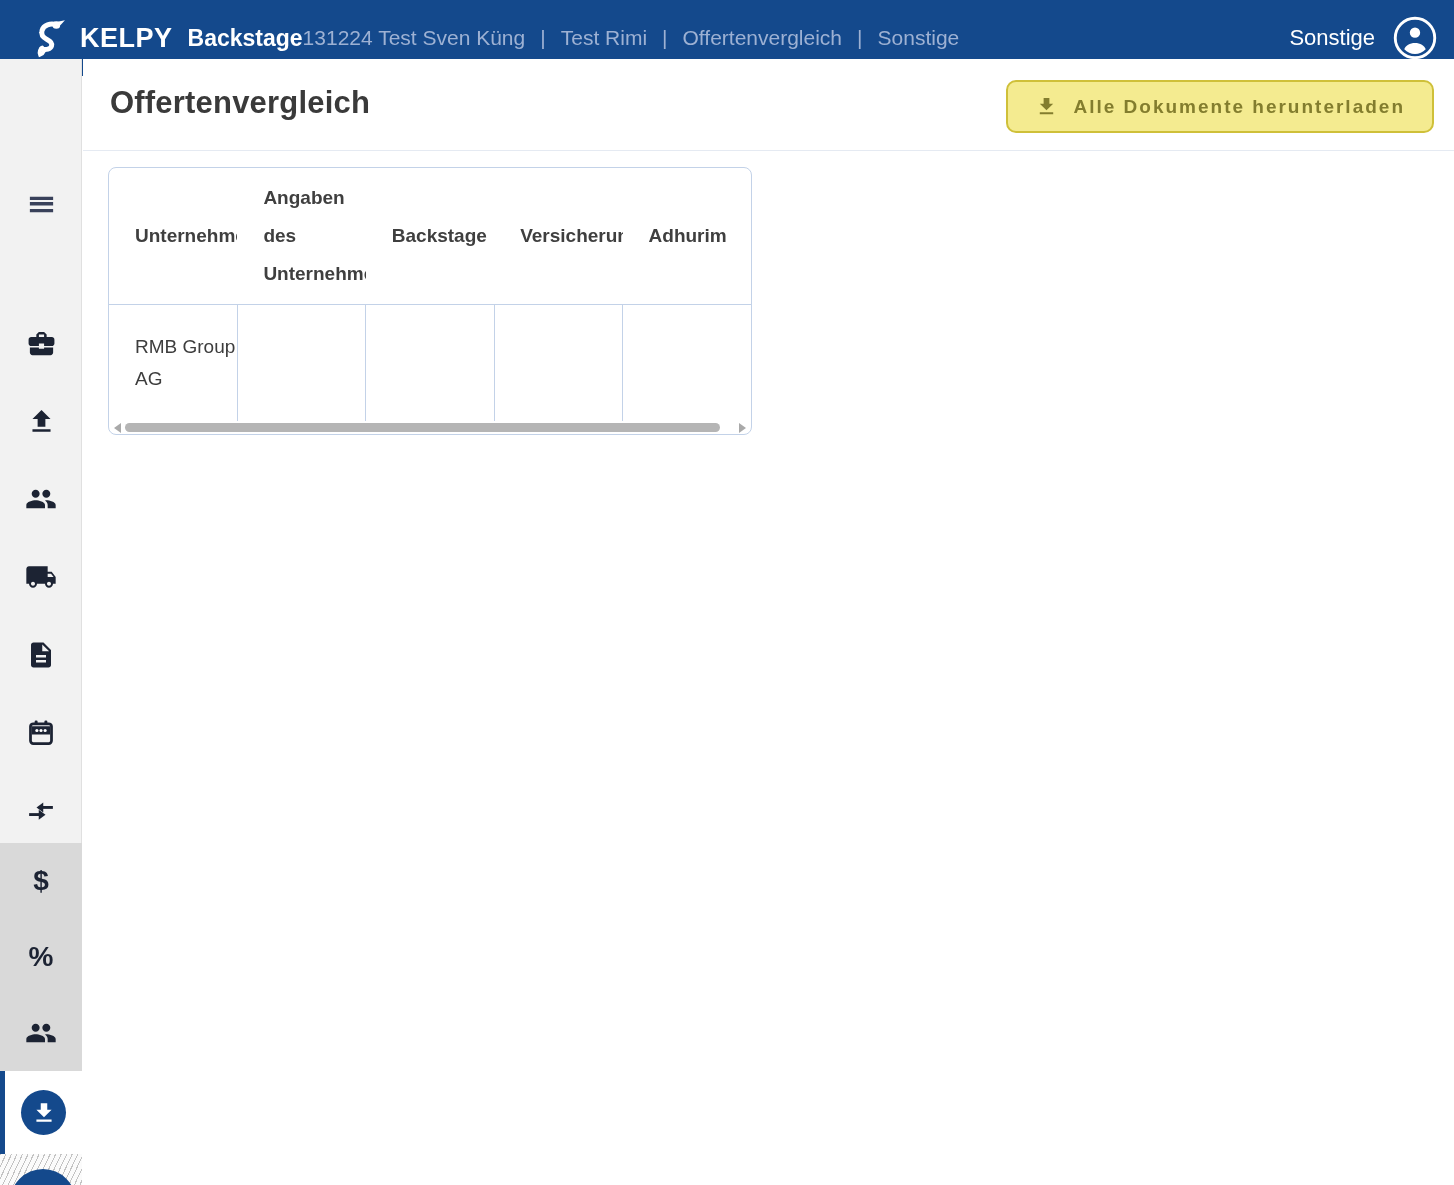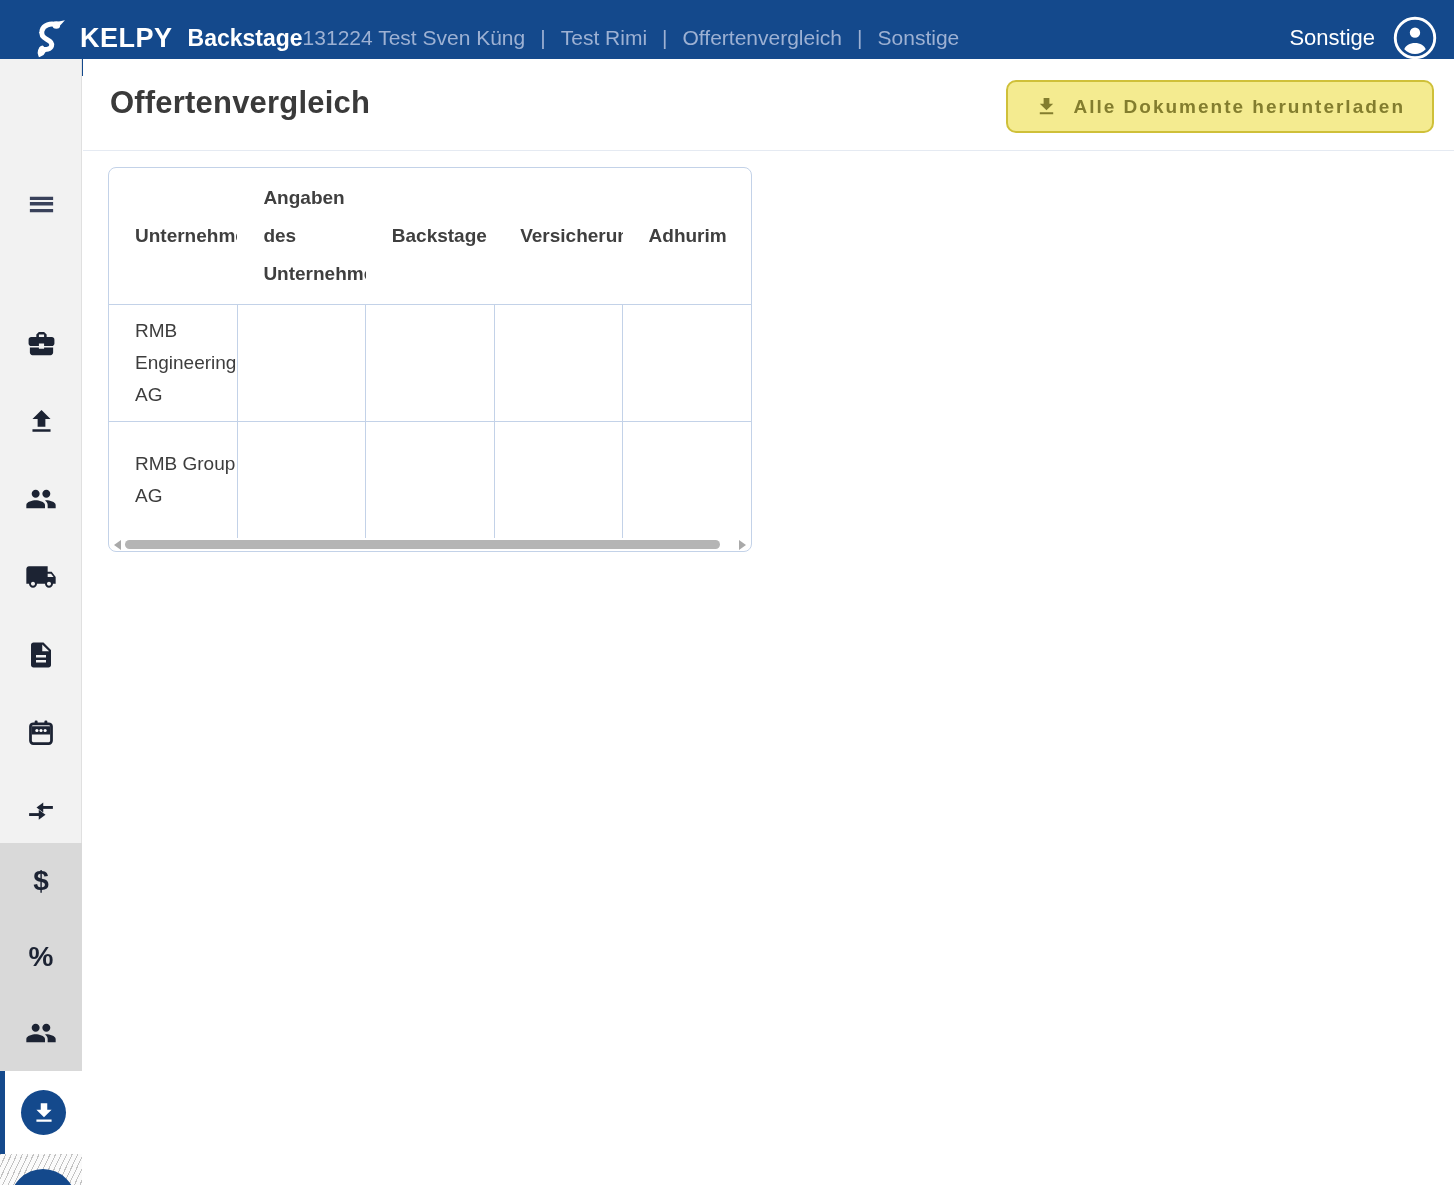--- a/index.html
+++ b/index.html
@@ -204,27 +204,20 @@
         <thead>
           <tr>
             <th>Unternehmen</th>
             <th>Angaben des Unternehmens</th>
             <th>Backstage</th>
             <th>Versicherungen</th>
             <th>Adhurim</th>
           </tr>
         </thead>
         <tbody>
-          <tr class="first">
-            <td><span class="cell-text">RMB Engineering AG</span></td>
-            <td></td>
-            <td></td>
-            <td></td>
-            <td></td>
-          </tr>
           <tr>
             <td><span class="cell-text">RMB Group AG</span></td>
             <td></td>
             <td></td>
             <td></td>
             <td></td>
           </tr>
         </tbody>
       </table>
       <div class="hscroll">

